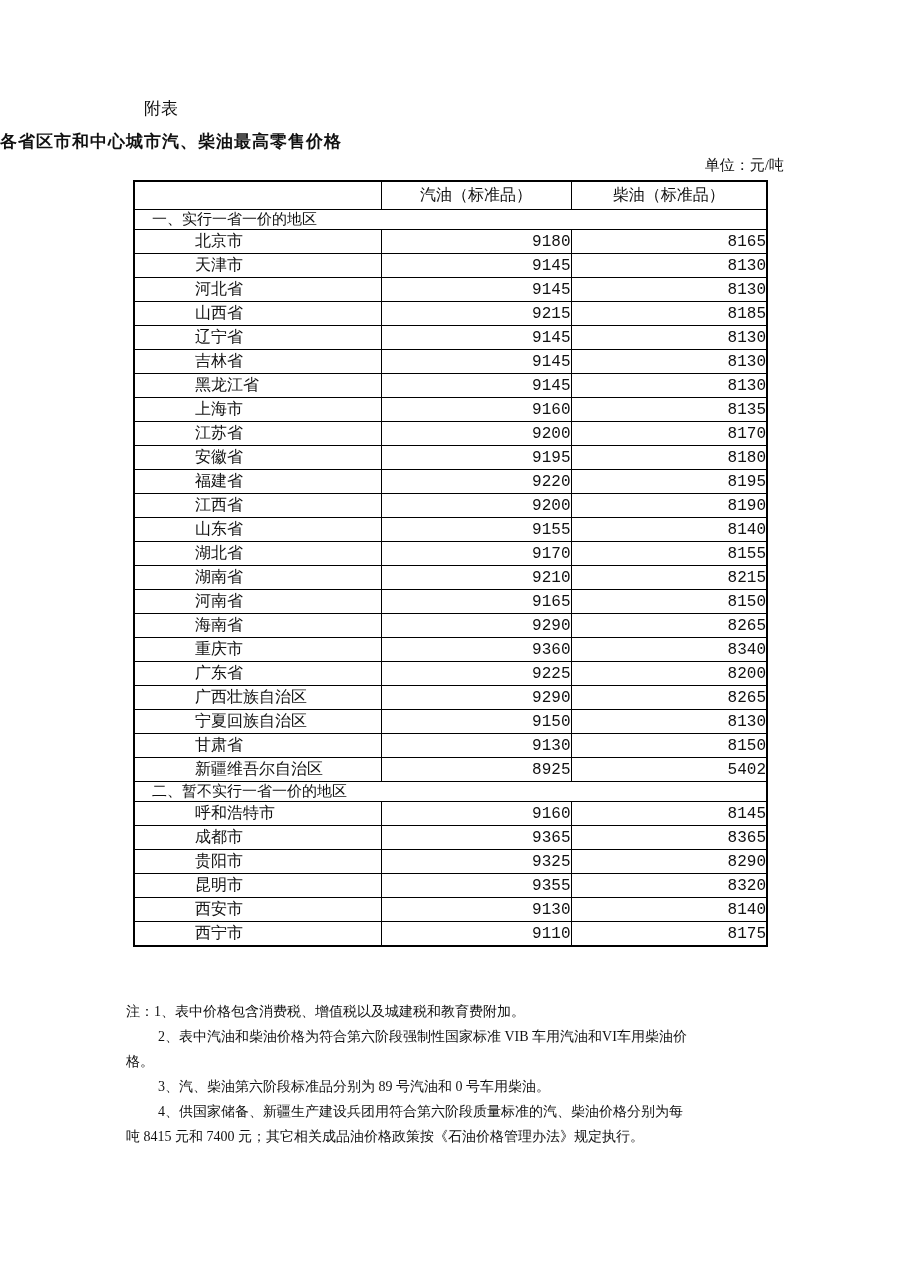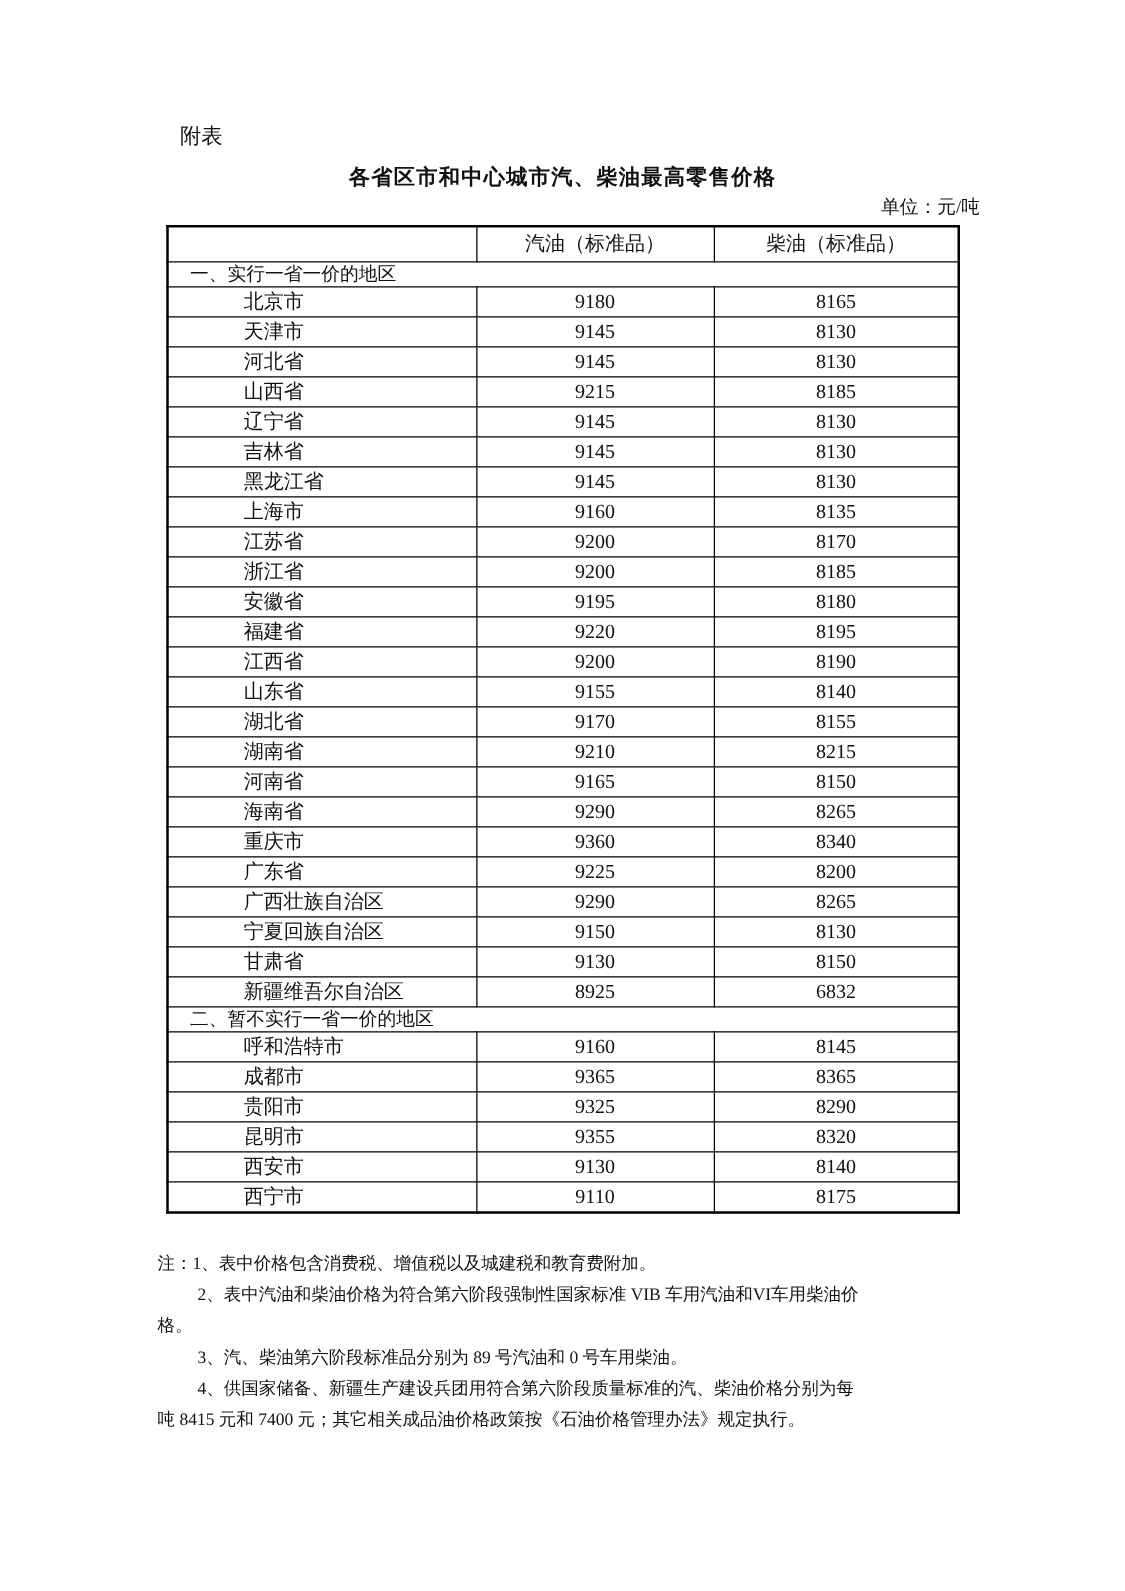--- a/index.html
+++ b/index.html
@@ -20,21 +20,20 @@
     position:absolute;
     left:144px;
     top:97px;
     font-size:17px;
   }
   .doc-title{
     position:absolute;
     left:0;
     right:0;
     top:130px;
-    text-align:center;
     font-size:17px;
     font-weight:bold;
     letter-spacing:1px;
   }
   .unit-label{
     position:absolute;
     left:150px;
     width:634px;
     top:156px;
     text-align:right;
@@ -76,22 +75,22 @@
   }
   tr.data-row td{
     height:23px;
     vertical-align:middle;
   }
   tr.data-row td.region{
     text-align:left;
     padding-left:60px;
   }
   tr.data-row td.num{
-    text-align:center;
-    font-family:Liberation Serif, serif;
+    text-align:right;
+    font-family:Liberation Mono, monospace;
   }
   .notes{
     position:absolute;
     left:126px;
     top:999px;
     width:672px;
     font-size:14px;
     line-height:25px;
   }
   .note-line{white-space:nowrap;}
@@ -165,25 +164,20 @@
           <td class="region">上海市</td>
           <td class="num">9160</td>
           <td class="num">8135</td>
         </tr>
         <tr class="data-row">
           <td class="region">江苏省</td>
           <td class="num">9200</td>
           <td class="num">8170</td>
         </tr>
         <tr class="data-row">
-          <td class="region">浙江省</td>
-          <td class="num">9200</td>
-          <td class="num">8185</td>
-        </tr>
-        <tr class="data-row">
           <td class="region">安徽省</td>
           <td class="num">9195</td>
           <td class="num">8180</td>
         </tr>
         <tr class="data-row">
           <td class="region">福建省</td>
           <td class="num">9220</td>
           <td class="num">8195</td>
         </tr>
         <tr class="data-row">
@@ -237,21 +231,21 @@
           <td class="num">8130</td>
         </tr>
         <tr class="data-row">
           <td class="region">甘肃省</td>
           <td class="num">9130</td>
           <td class="num">8150</td>
         </tr>
         <tr class="data-row">
           <td class="region">新疆维吾尔自治区</td>
           <td class="num">8925</td>
-          <td class="num">6832</td>
+          <td class="num">5402</td>
         </tr>
         <tr class="section-row">
           <td colspan="3">二、暂不实行一省一价的地区</td>
         </tr>
         <tr class="data-row">
           <td class="region">呼和浩特市</td>
           <td class="num">9160</td>
           <td class="num">8145</td>
         </tr>
         <tr class="data-row">

